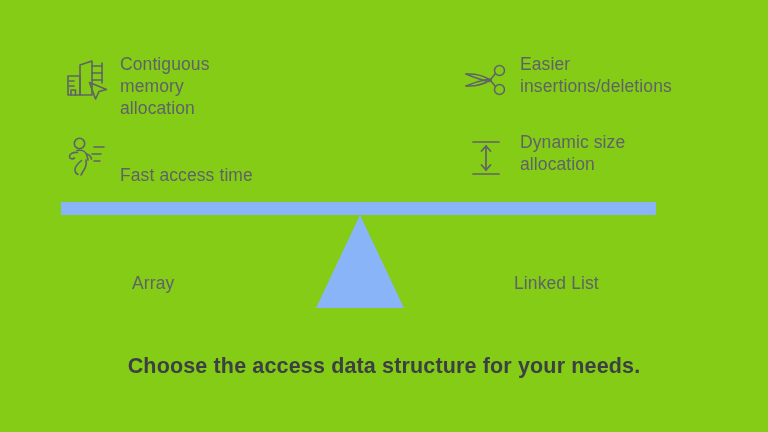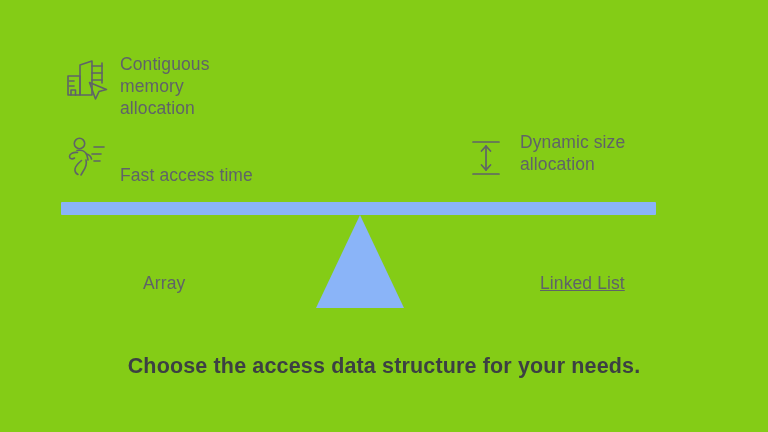--- a/index.html
+++ b/index.html
@@ -80,22 +80,22 @@
 
   
   .side-label {
     position: absolute;
     top: 272px;
     font-size: 17.5px;
     line-height: 22px;
     color: #5f6368;
     letter-spacing: 0.1px;
   }
-  .side-label.left  { left: 143px; }
-  .side-label.right { left: 540px; text-decoration: underline; }
+  .side-label.left  { left: 132px; }
+  .side-label.right { left: 514px; }
 
   
   .caption {
     position: absolute;
     left: 0;
     right: 0;
     top: 354px;
     text-align: center;
     font-size: 21.5px;
     font-weight: bold;
@@ -151,20 +151,42 @@
         <path d="M20.5 27.5 C17.5 30 14.5 32.5 14 36 C13.7 38.5 15 40.5 17 41.5"></path>
 
         <path d="M33 14 H43"></path>
         <path d="M31 21 H40"></path>
         <path d="M33 28 H39"></path>
       </svg>
     </span>
     <span class="feat-label">Fast access time</span>
   </div>
 
+  <div class="feature col-right row-a">
+    <span class="icon-wrap">
+      <svg width="50" height="50" viewBox="0 0 50 50" fill="none" stroke="#5f6368" stroke-width="1.5" stroke-linecap="round" stroke-linejoin="round">
+
+        <path d="M5 19 C13 18.5 22 20.5 28.5 24.5"></path>
+        <path d="M5 19 C12 22 20 25 28 26.5"></path>
+
+        <path d="M5 31 C13 31.5 22 29.5 28.5 25.5"></path>
+        <path d="M5 31 C12 28 20 25.5 28 24"></path>
+
+        <circle cx="29.5" cy="25" r="1.5" fill="#5f6368" stroke="none"></circle>
+
+        <path d="M29.5 24.5 L34.5 18.5"></path>
+        <path d="M29.5 25.5 L34.5 31.5"></path>
+
+        <circle cx="38.5" cy="15.5" r="5"></circle>
+        <circle cx="38.5" cy="34.5" r="5"></circle>
+      </svg>
+    </span>
+    <span class="feat-label">Easier
+insertions/deletions</span>
+  </div>
 
   <div class="feature col-right row-b">
     <span class="icon-wrap">
       <svg width="50" height="50" viewBox="0 0 50 50" fill="none" stroke="#5f6368" stroke-width="1.7" stroke-linecap="round" stroke-linejoin="round">
 
         <path d="M12 9 H38"></path>
 
         <path d="M12 41 H38"></path>
 
         <path d="M25 13 V37"></path>

